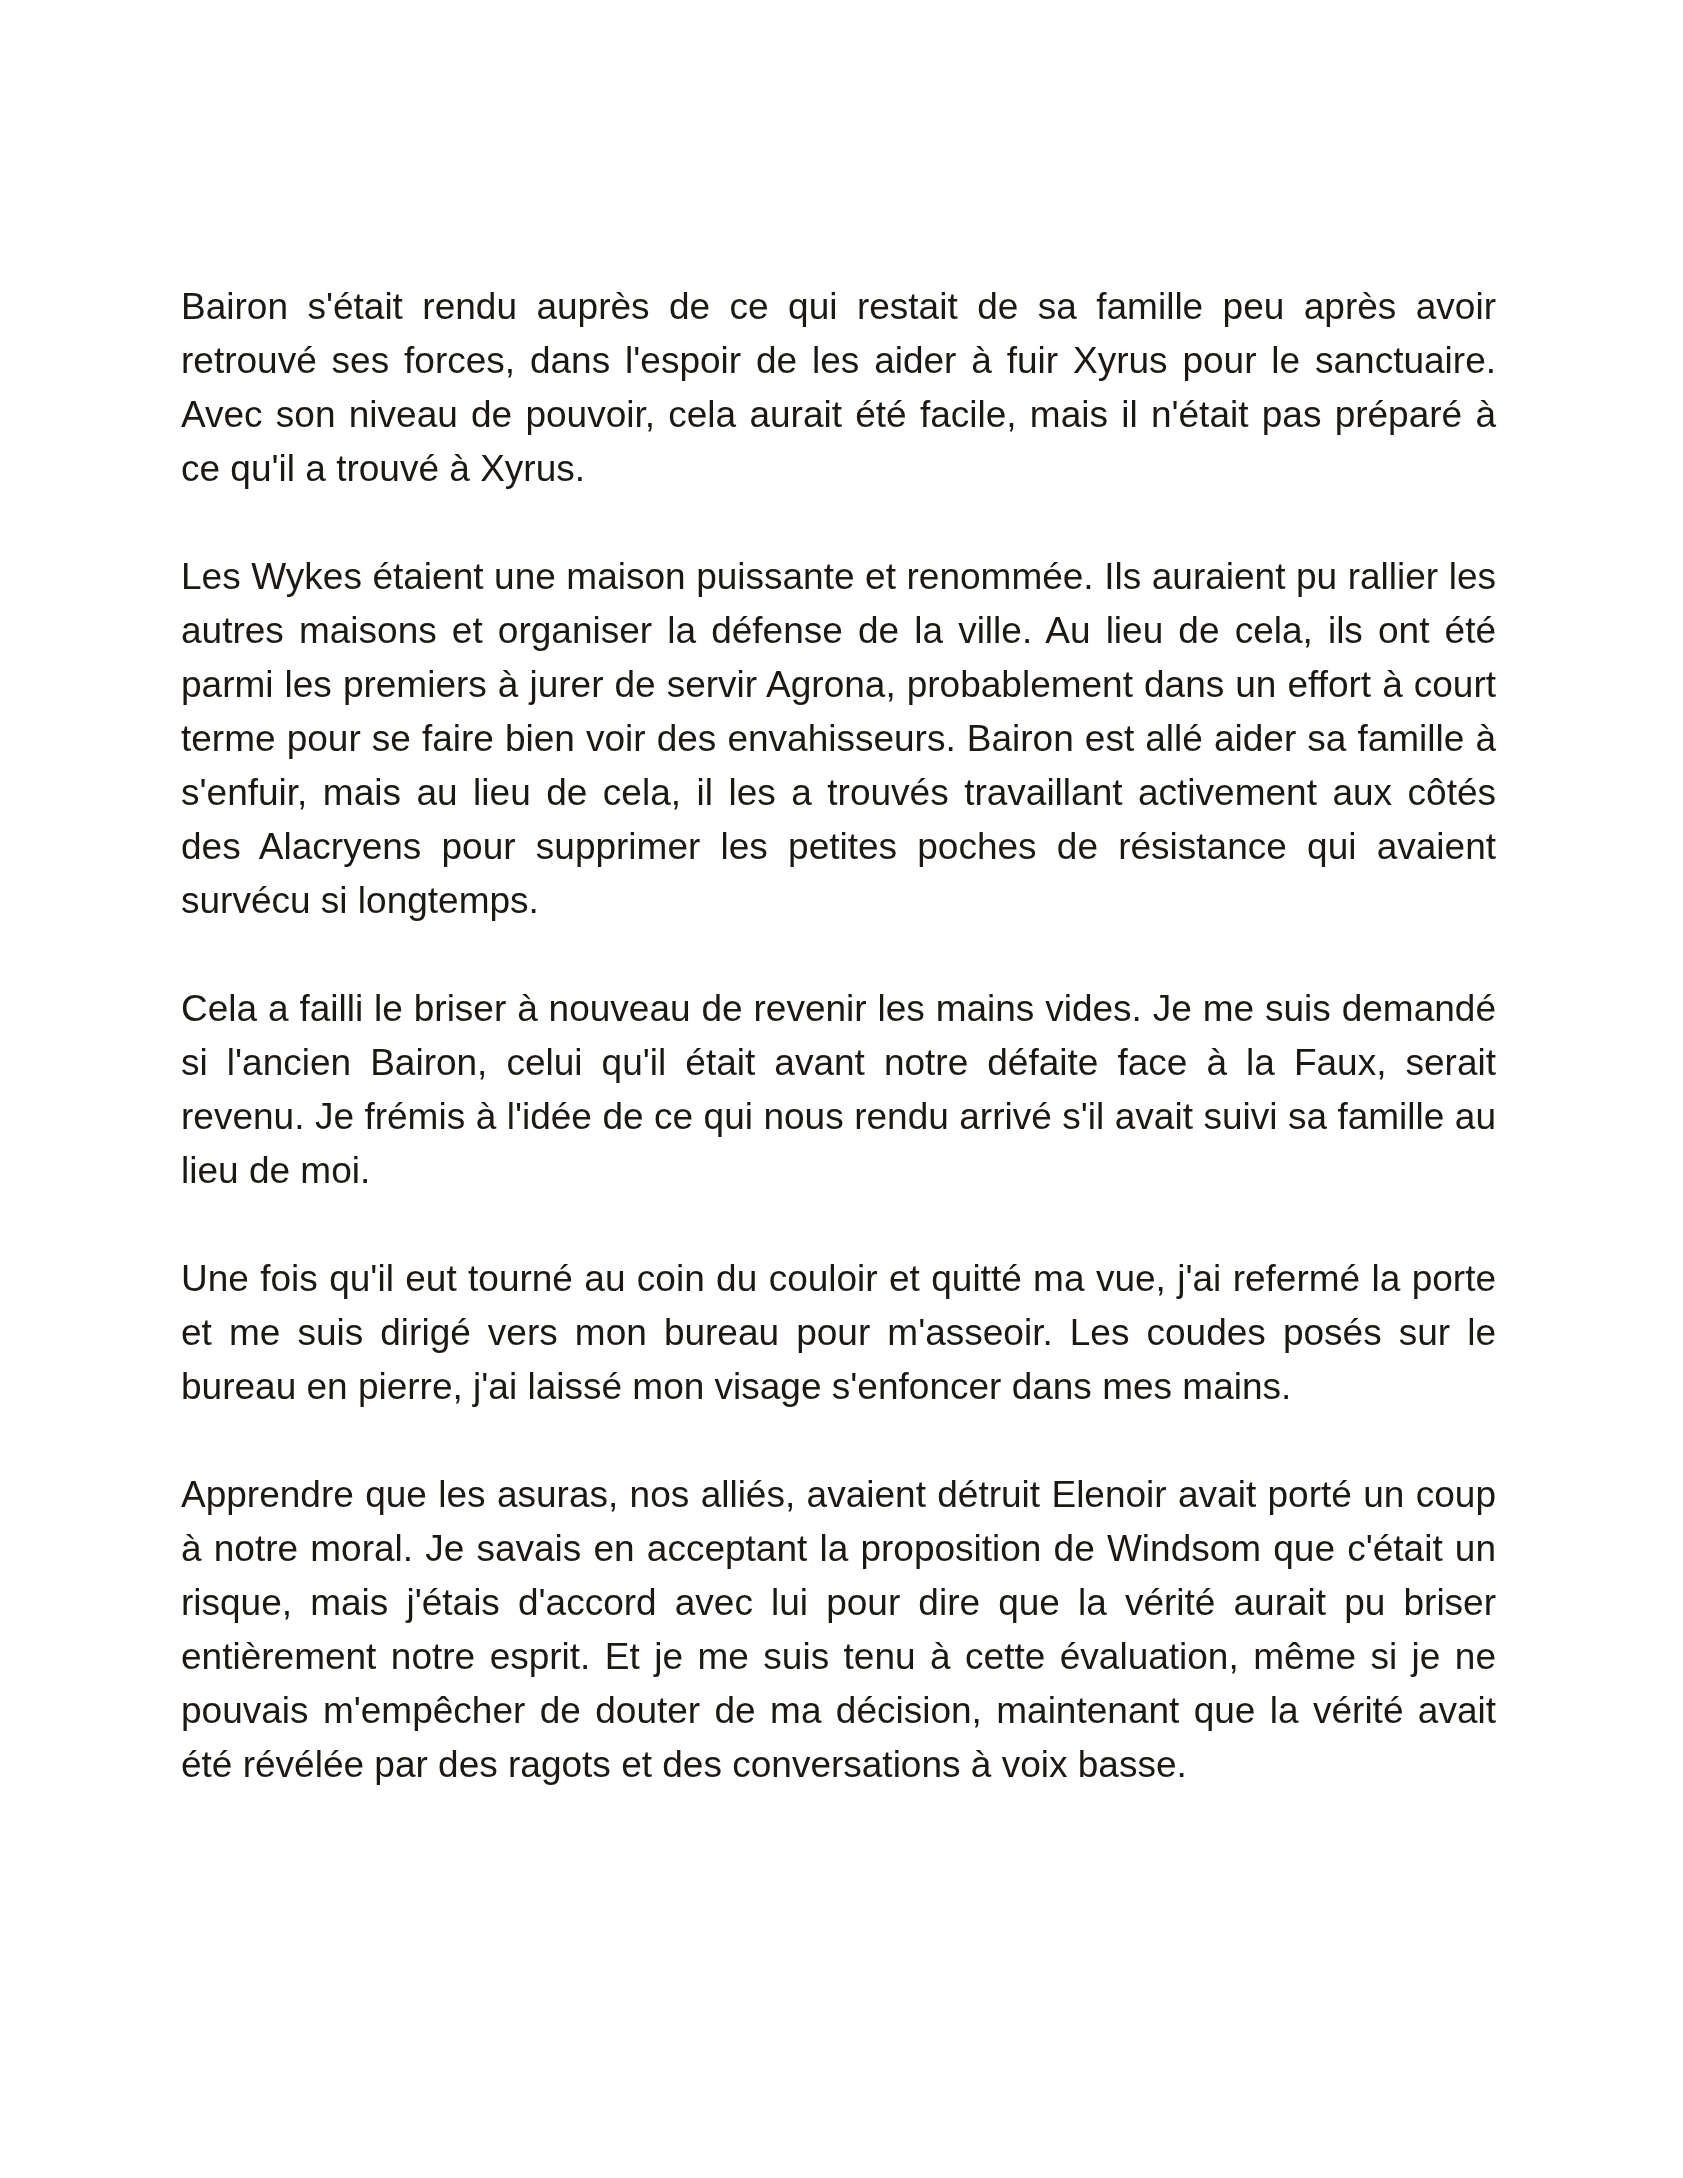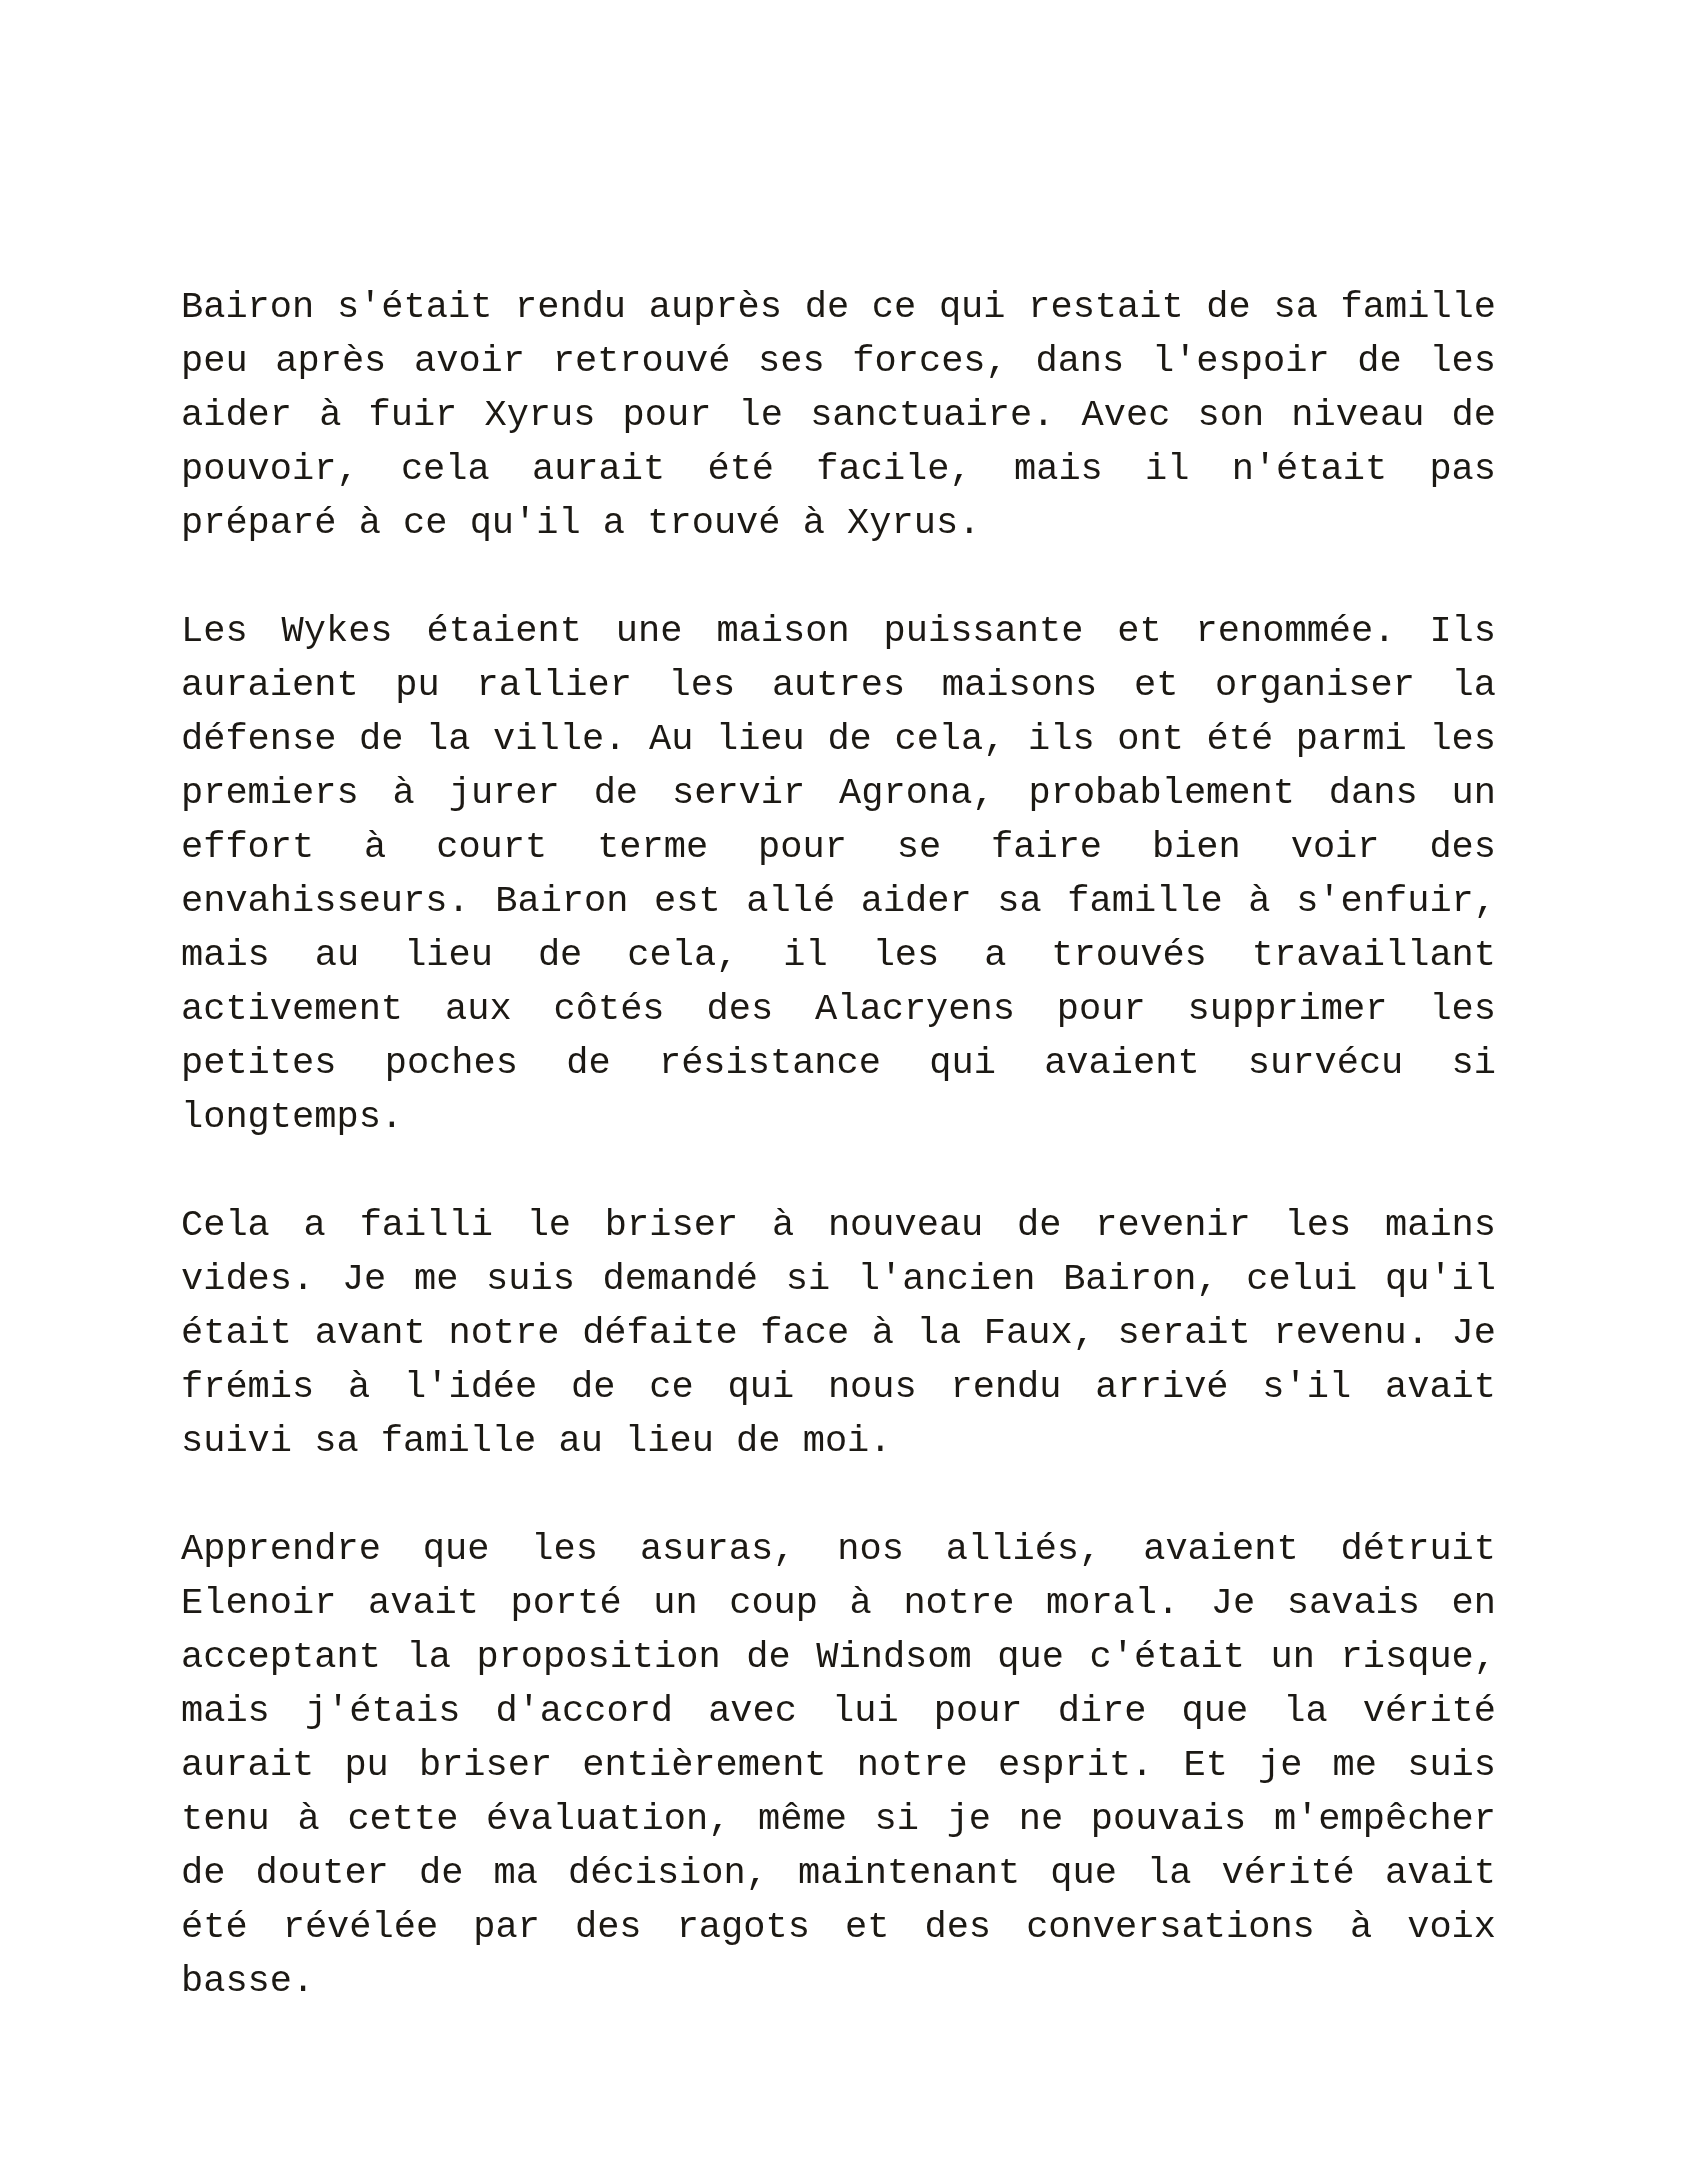--- a/index.html
+++ b/index.html
@@ -11,21 +11,21 @@
       width: 1683px;
       height: 2178px;
       position: relative;
       overflow: hidden;
     }
     .page {
       position: absolute;
       left: 181px;
       top: 280px;
       width: 1315px;
-      font-family: Liberation Mono, monospace;
+      font-family: Liberation Sans, sans-serif;
       font-size: 37px;
       line-height: 54px;
       color: #1c1914;
     }
     .para {
       margin: 0 0 54px 0;
       text-align: justify;
       text-align-last: left;
       hyphens: none;
     }
@@ -33,15 +33,16 @@
       margin-bottom: 0;
     }
   </style>
 </head>
 <body style="background: rgb(255, 255, 255);">
 
 <div class="page" style="color: rgb(28, 25, 20);">
   <p class="para">Bairon s'était rendu auprès de ce qui restait de sa famille peu après avoir retrouvé ses forces, dans l'espoir de les aider à fuir Xyrus pour le sanctuaire. Avec son niveau de pouvoir, cela aurait été facile, mais il n'était pas préparé à ce qu'il a trouvé à Xyrus.</p>
   <p class="para">Les Wykes étaient une maison puissante et renommée. Ils auraient pu rallier les autres maisons et organiser la défense de la ville. Au lieu de cela, ils ont été parmi les premiers à jurer de servir Agrona, probablement dans un effort à court terme pour se faire bien voir des envahisseurs. Bairon est allé aider sa famille à s'enfuir, mais au lieu de cela, il les a trouvés travaillant activement aux côtés des Alacryens pour supprimer les petites poches de résistance qui avaient survécu si longtemps.</p>
   <p class="para">Cela a failli le briser à nouveau de revenir les mains vides. Je me suis demandé si l'ancien Bairon, celui qu'il était avant notre défaite face à la Faux, serait revenu. Je frémis à l'idée de ce qui nous rendu arrivé s'il avait suivi sa famille au lieu de moi.</p>
+  <p class="para">Une fois qu'il eut tourné au coin du couloir et quitté ma vue, j'ai refermé la porte et me suis dirigé vers mon bureau pour m'asseoir. Les coudes posés sur le bureau en pierre, j'ai laissé mon visage s'enfoncer dans mes mains.</p>
   <p class="para">Apprendre que les asuras, nos alliés, avaient détruit Elenoir avait porté un coup à notre moral. Je savais en acceptant la proposition de Windsom que c'était un risque, mais j'étais d'accord avec lui pour dire que la vérité aurait pu briser entièrement notre esprit. Et je me suis tenu à cette évaluation, même si je ne pouvais m'empêcher de douter de ma décision, maintenant que la vérité avait été révélée par des ragots et des conversations à voix basse.</p>
 </div>
 
 
 </body></html>

